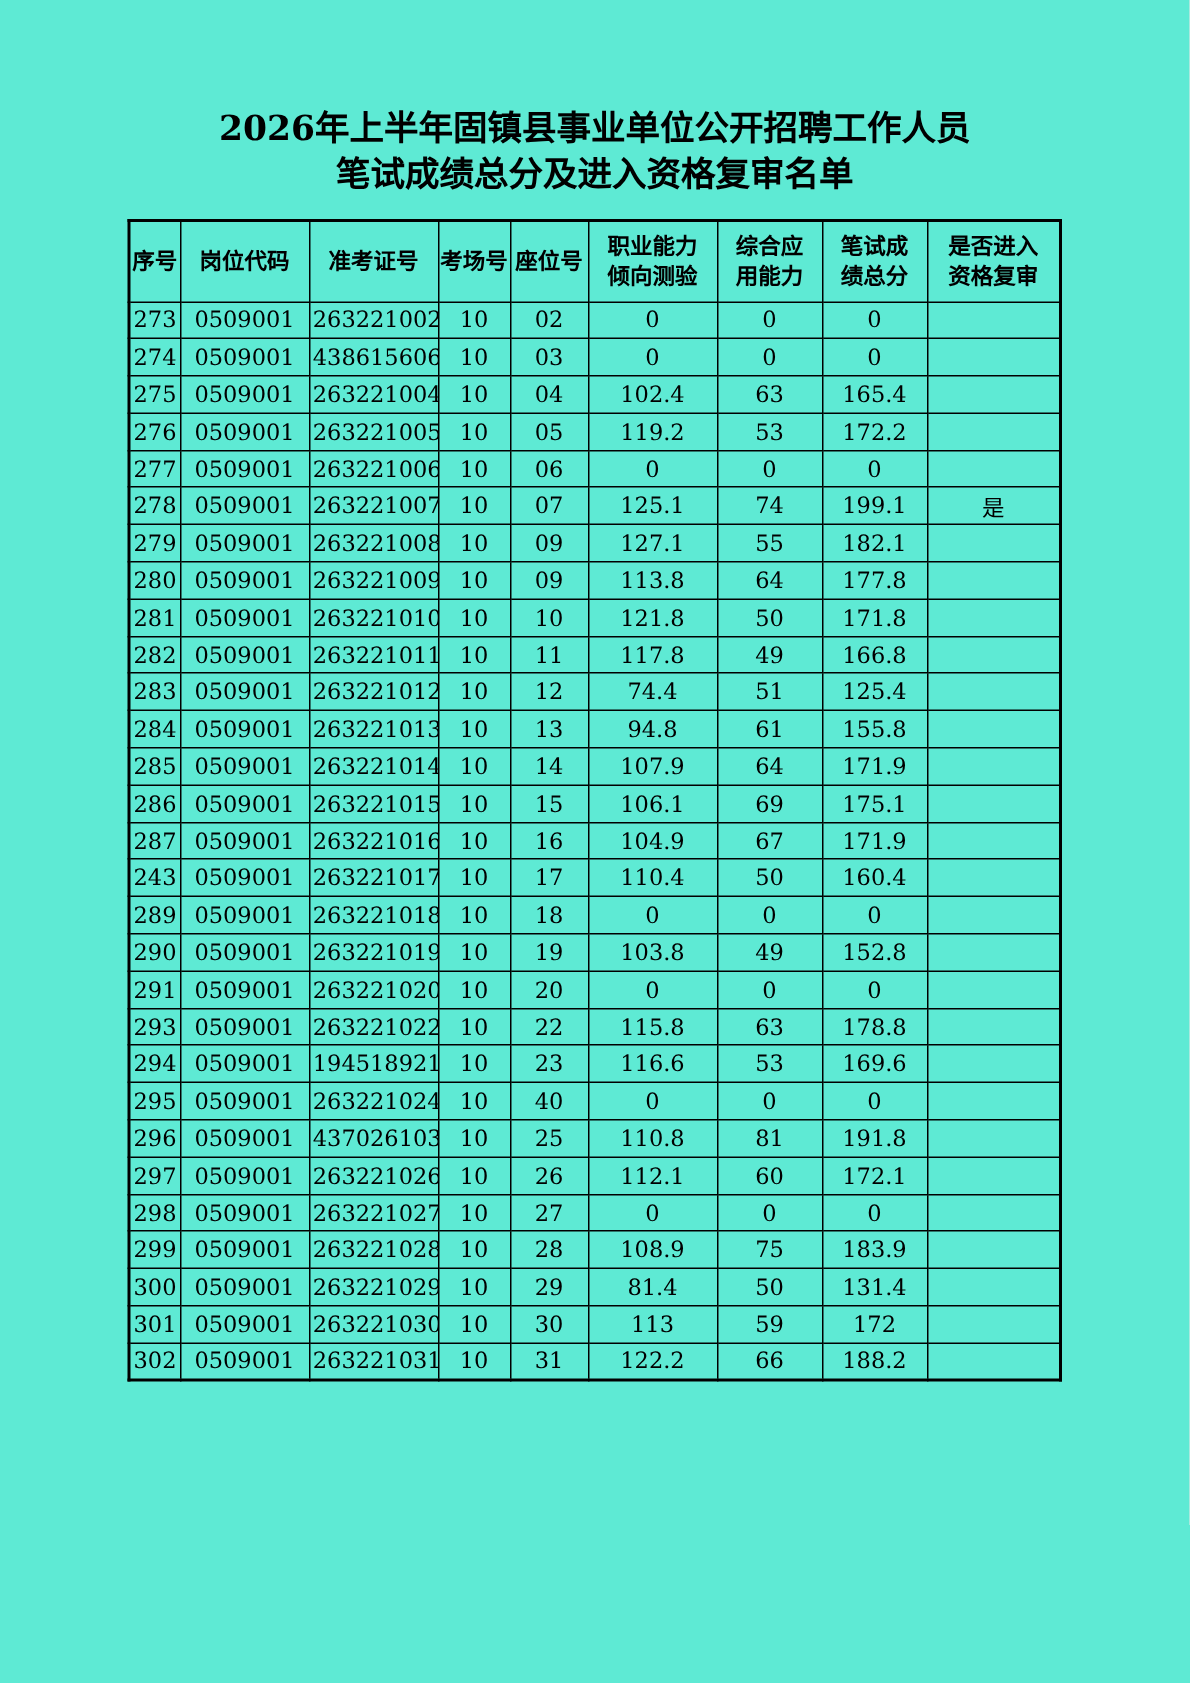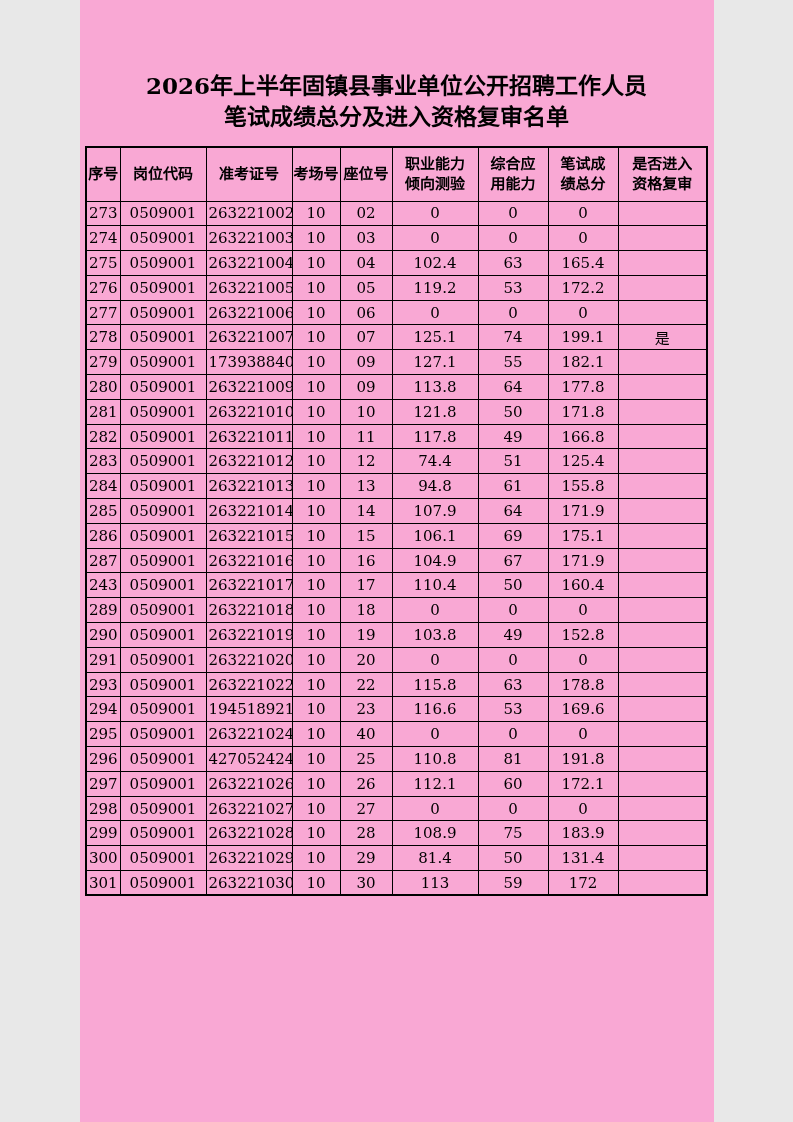--- a/index.html
+++ b/index.html
@@ -1,21 +1,21 @@
 <!DOCTYPE html>
 <html lang="zh-CN"><head>
 <meta charset="utf-8">
 <style>
   * { margin: 0; padding: 0; box-sizing: border-box; }
   html, body { background: #e8e8e8; }
   .page {
-    width: 634px;
+    width: 793px;
     height: 1122px;
     margin: 0 auto;
-    background: #f9a8d4;
+    background: #5eead4;
     color: #000000;
     padding-top: 70px;
     overflow: hidden;
   }
   .doc-title {
     text-align: center;
     font-family: "DejaVu Serif", "Liberation Serif", serif;
     font-weight: bold;
     font-size: 23px;
     line-height: 31px;
@@ -107,21 +107,21 @@
           <td>10</td>
           <td>02</td>
           <td>0</td>
           <td>0</td>
           <td>0</td>
           <td></td>
         </tr>
         <tr>
           <td>274</td>
           <td>0509001</td>
-          <td>263221003</td>
+          <td>438615606</td>
           <td>10</td>
           <td>03</td>
           <td>0</td>
           <td>0</td>
           <td>0</td>
           <td></td>
         </tr>
         <tr>
           <td>275</td>
           <td>0509001</td>
@@ -162,21 +162,21 @@
           <td>10</td>
           <td>07</td>
           <td>125.1</td>
           <td>74</td>
           <td>199.1</td>
           <td>是</td>
         </tr>
         <tr>
           <td>279</td>
           <td>0509001</td>
-          <td>173938840</td>
+          <td>263221008</td>
           <td>10</td>
           <td>09</td>
           <td>127.1</td>
           <td>55</td>
           <td>182.1</td>
           <td></td>
         </tr>
         <tr>
           <td>280</td>
           <td>0509001</td>
@@ -338,21 +338,21 @@
           <td>10</td>
           <td>40</td>
           <td>0</td>
           <td>0</td>
           <td>0</td>
           <td></td>
         </tr>
         <tr>
           <td>296</td>
           <td>0509001</td>
-          <td>427052424</td>
+          <td>437026103</td>
           <td>10</td>
           <td>25</td>
           <td>110.8</td>
           <td>81</td>
           <td>191.8</td>
           <td></td>
         </tr>
         <tr>
           <td>297</td>
           <td>0509001</td>
@@ -399,18 +399,29 @@
         </tr>
         <tr>
           <td>301</td>
           <td>0509001</td>
           <td>263221030</td>
           <td>10</td>
           <td>30</td>
           <td>113</td>
           <td>59</td>
           <td>172</td>
+          <td></td>
+        </tr>
+        <tr>
+          <td>302</td>
+          <td>0509001</td>
+          <td>263221031</td>
+          <td>10</td>
+          <td>31</td>
+          <td>122.2</td>
+          <td>66</td>
+          <td>188.2</td>
           <td></td>
         </tr>
       </tbody>
   </table>
 
 </div>
 
 </body></html>

